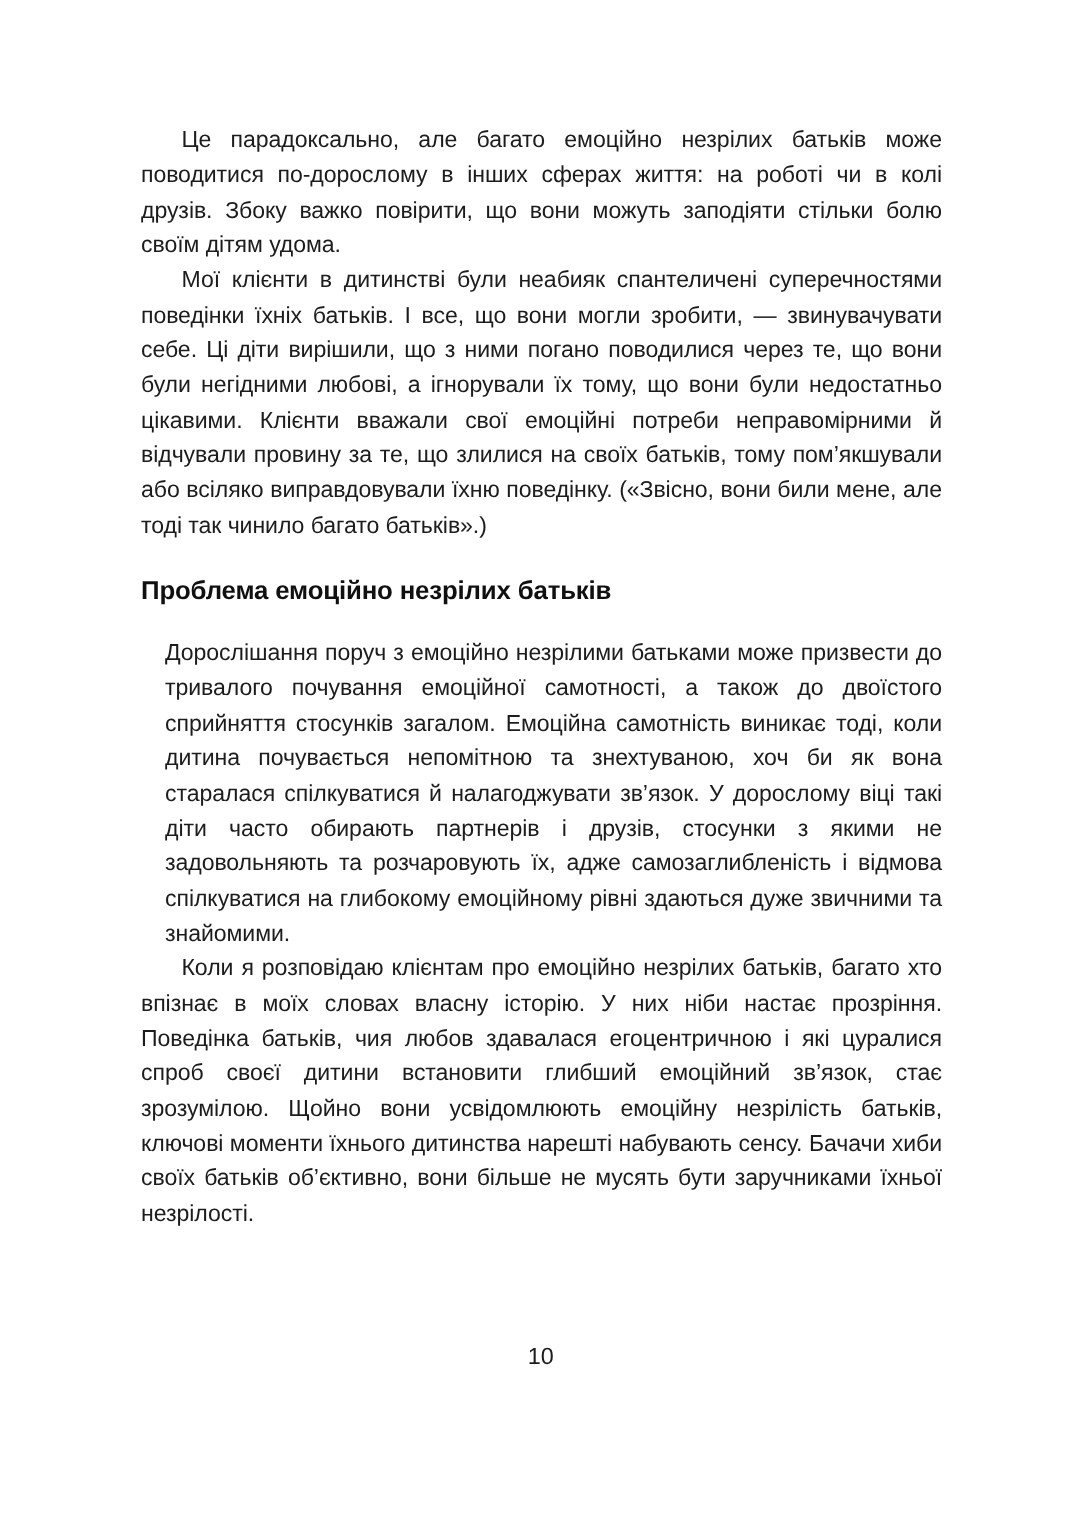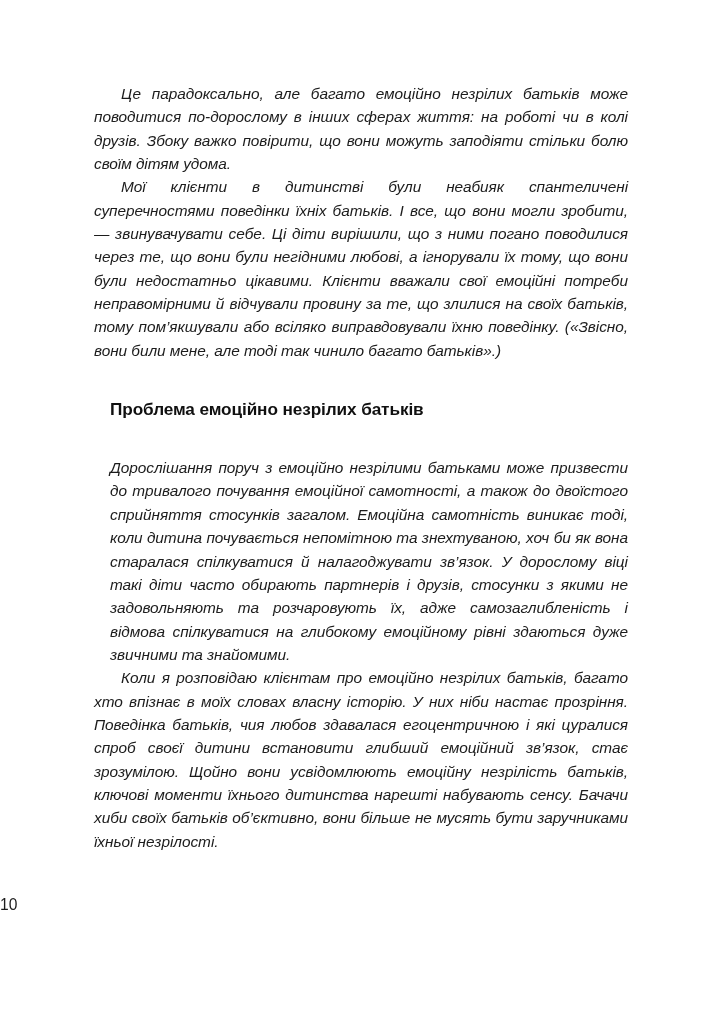--- a/index.html
+++ b/index.html
@@ -38,51 +38,51 @@
     padding: 0;
     font-size: 15.4px;
     line-height: 23.35px;
     text-align: justify;
     text-justify: inter-word;
     color: #1c1c1c;
     hyphens: manual;
     -webkit-hyphens: manual;
     letter-spacing: -0.05px;
     word-spacing: 0px;
-    font-style: italic;
   }
 
   p.indent {
     text-indent: 27px;
   }
 
   p.no-indent {
     text-indent: 0;
     margin-left: 16px;
   }
 
   h2.section-heading {
-    margin: 16px;
+    margin: 0;
     padding: 0;
     font-size: 17.2px;
     line-height: 22px;
     font-weight: bold;
     color: #101010;
     text-align: left;
     letter-spacing: -0.1px;
   }
 
   .gap-before-heading { height: 20px; }
   .gap-after-heading  { height: 20px; }
 
   .page-number {
     position: absolute;
     left: 0;
     top: 896px;
     width: 721px;
+    text-align: center;
     font-size: 15.6px;
     line-height: 18px;
     color: #1c1c1c;
   }
 </style>
 </head>
 <body>
 
 <div class="page">
 

